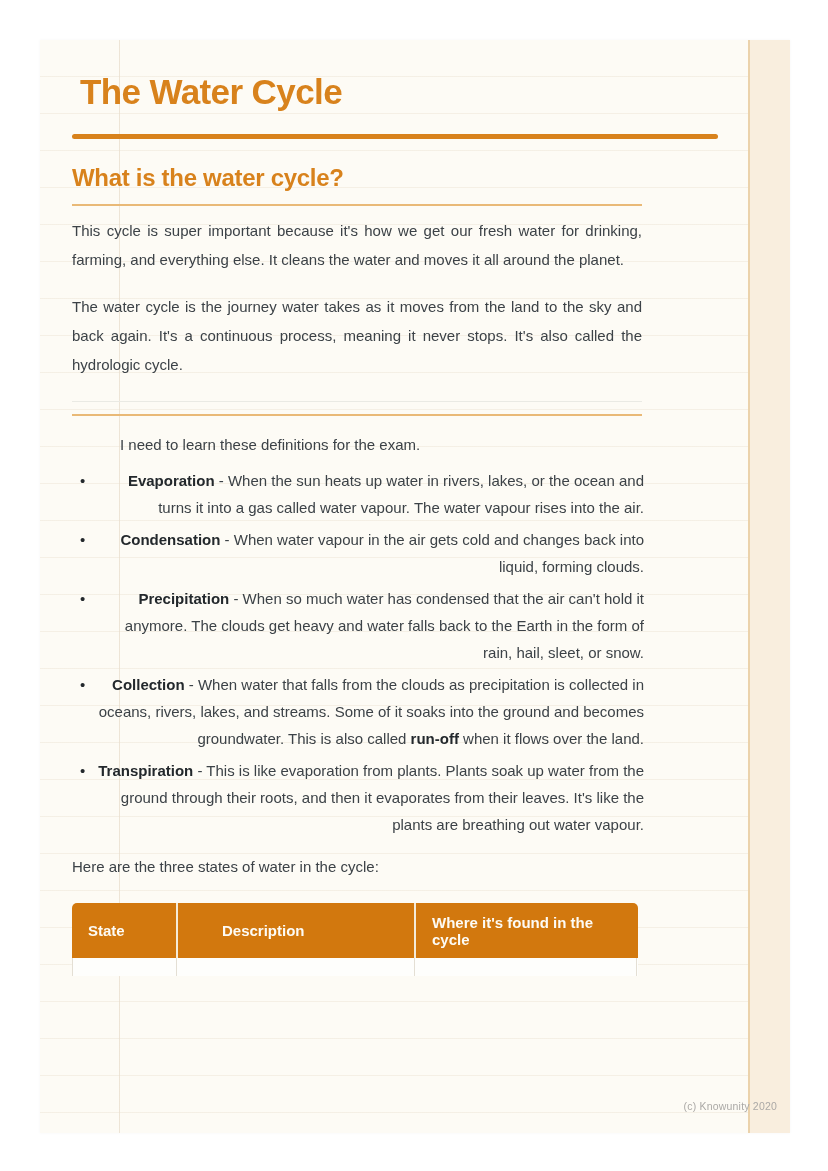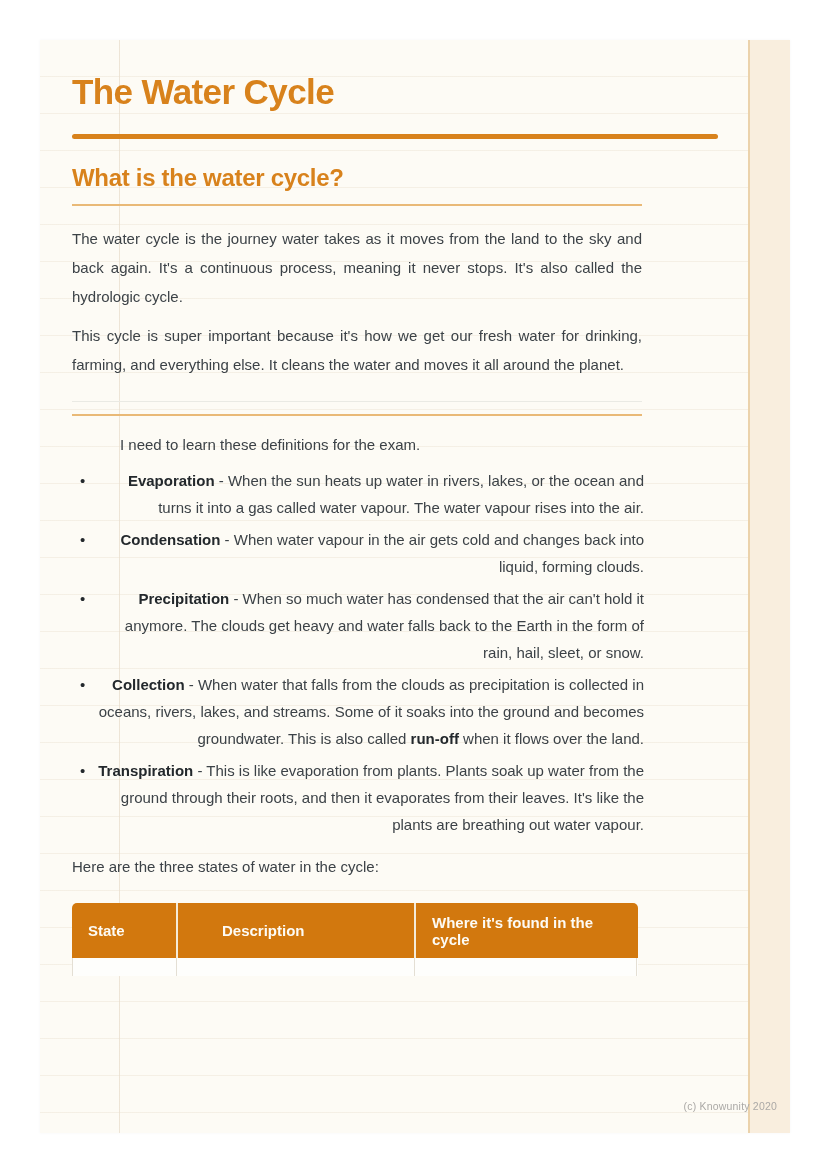--- a/index.html
+++ b/index.html
@@ -30,21 +30,21 @@
     border-left: 2px solid #EBD2AB;
     z-index: 1;
   }
   .content {
     position: absolute;
     left: 32px; top: 0;
     width: 646px;
     z-index: 2;
   }
   .doc-title {
-    margin: 30px 0 0 0;
+    margin: 30px 0 0 8px;
     font-size: 35px;
     line-height: 44px;
     font-weight: 700;
     letter-spacing: -0.6px;
     color: #D8821C;
   }
   .title-rule {
     margin-top: 20px;
     width: 646px; height: 5px;
     background: #D8821C;
@@ -154,22 +154,22 @@
   <div class="edge-strip"></div>
 
   <div class="content">
 
     <h1 class="doc-title">The Water Cycle</h1>
     <div class="title-rule"></div>
 
     <h2 class="h2 h2-what">What is the water cycle?</h2>
     <div class="h2-rule"></div>
 
+    <p class="para p-just p2">This cycle is super important because it's how we get our fresh water for drinking, farming, and everything else. It cleans the water and moves it all around the planet.</p>
     <p class="para p-just p1">The water cycle is the journey water takes as it moves from the land to the sky and back again. It's a continuous process, meaning it never stops. It's also called the hydrologic cycle.</p>
-    <p class="para p-just p2">This cycle is super important because it's how we get our fresh water for drinking, farming, and everything else. It cleans the water and moves it all around the planet.</p>
 
     <div class="section-divider"></div>
 
     <div class="h2-rule"></div>
 
     <p class="para p-intro">I need to learn these definitions for the exam.</p>
 
     <ul class="keywords">
       <li><span class="term">Evaporation</span><span> - When the sun heats up water in rivers, lakes, or the ocean and turns it into a gas called water vapour. The water vapour rises into the air.</span><span class="bold-word"></span><span></span></li>
       <li><span class="term">Condensation</span><span> - When water vapour in the air gets cold and changes back into liquid, forming clouds.</span><span class="bold-word"></span><span></span></li>

